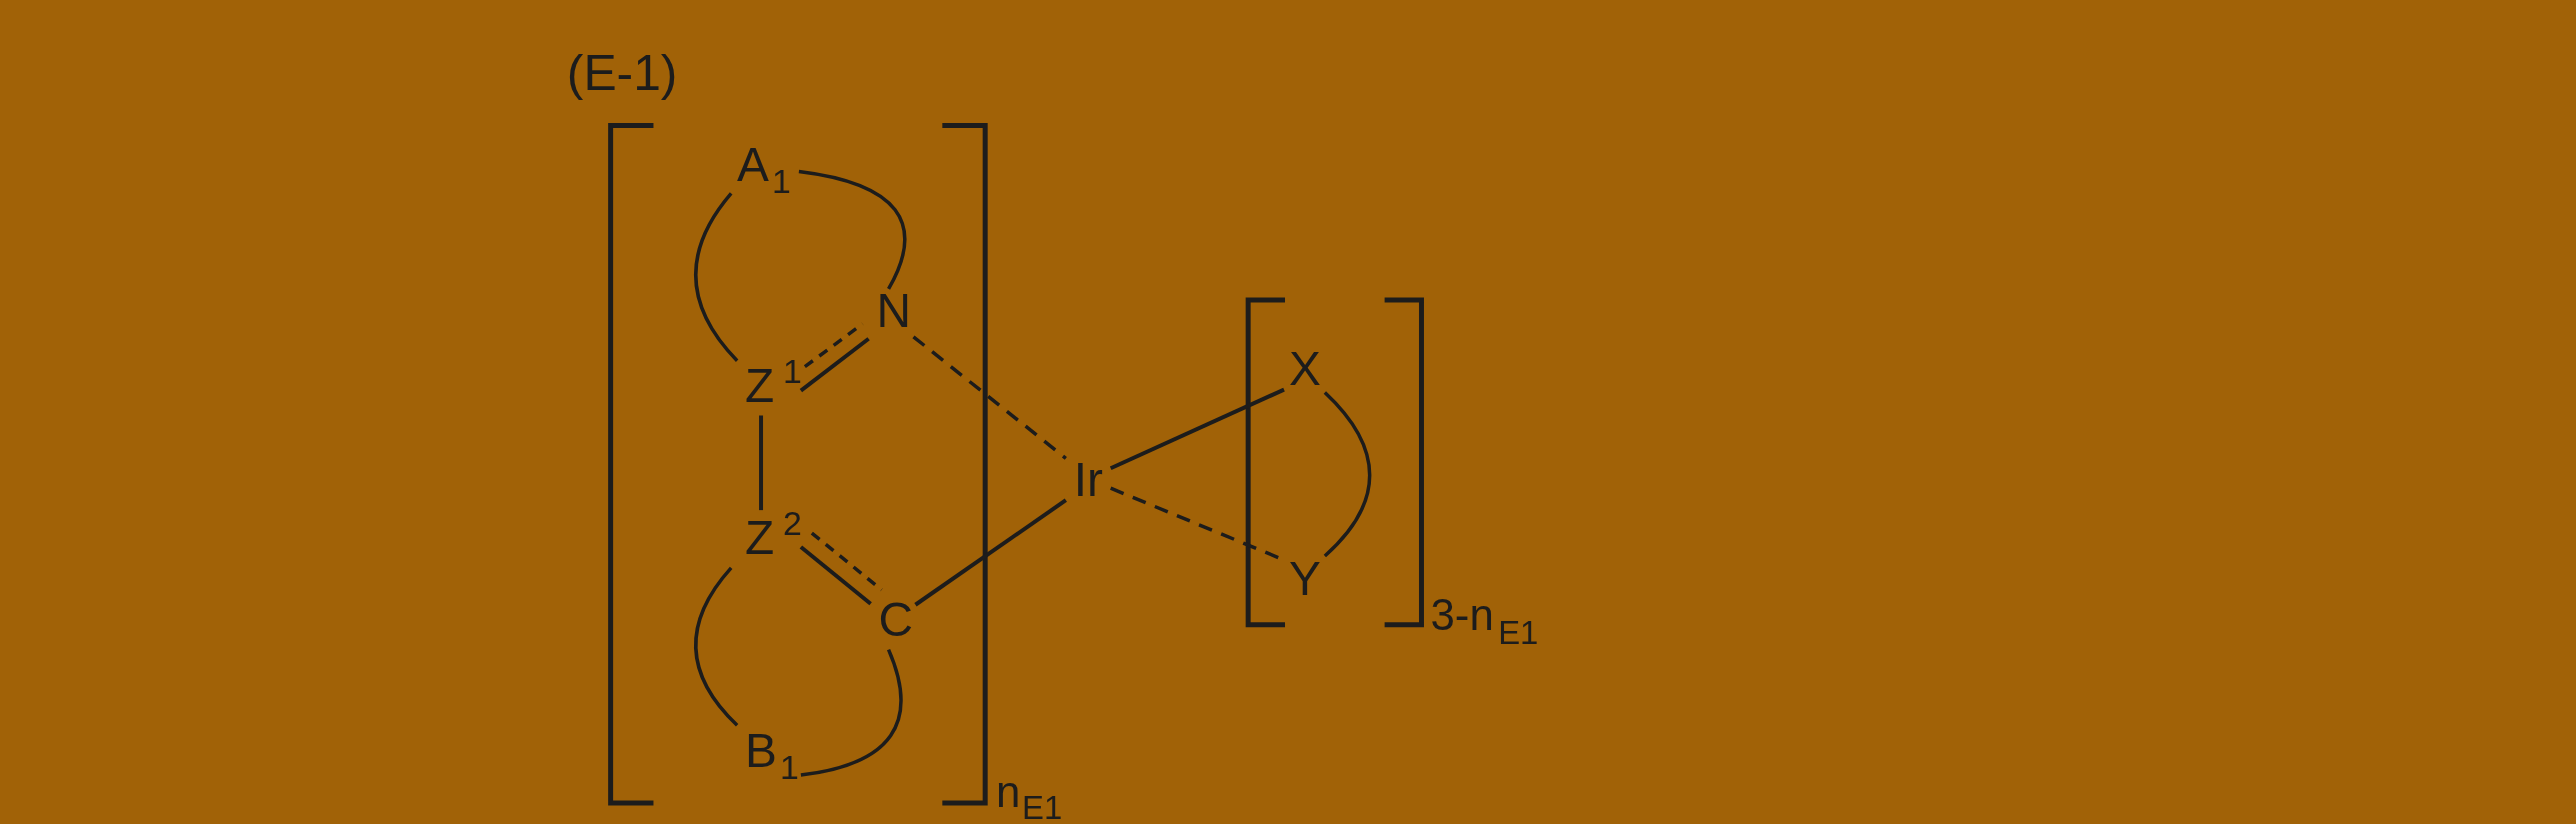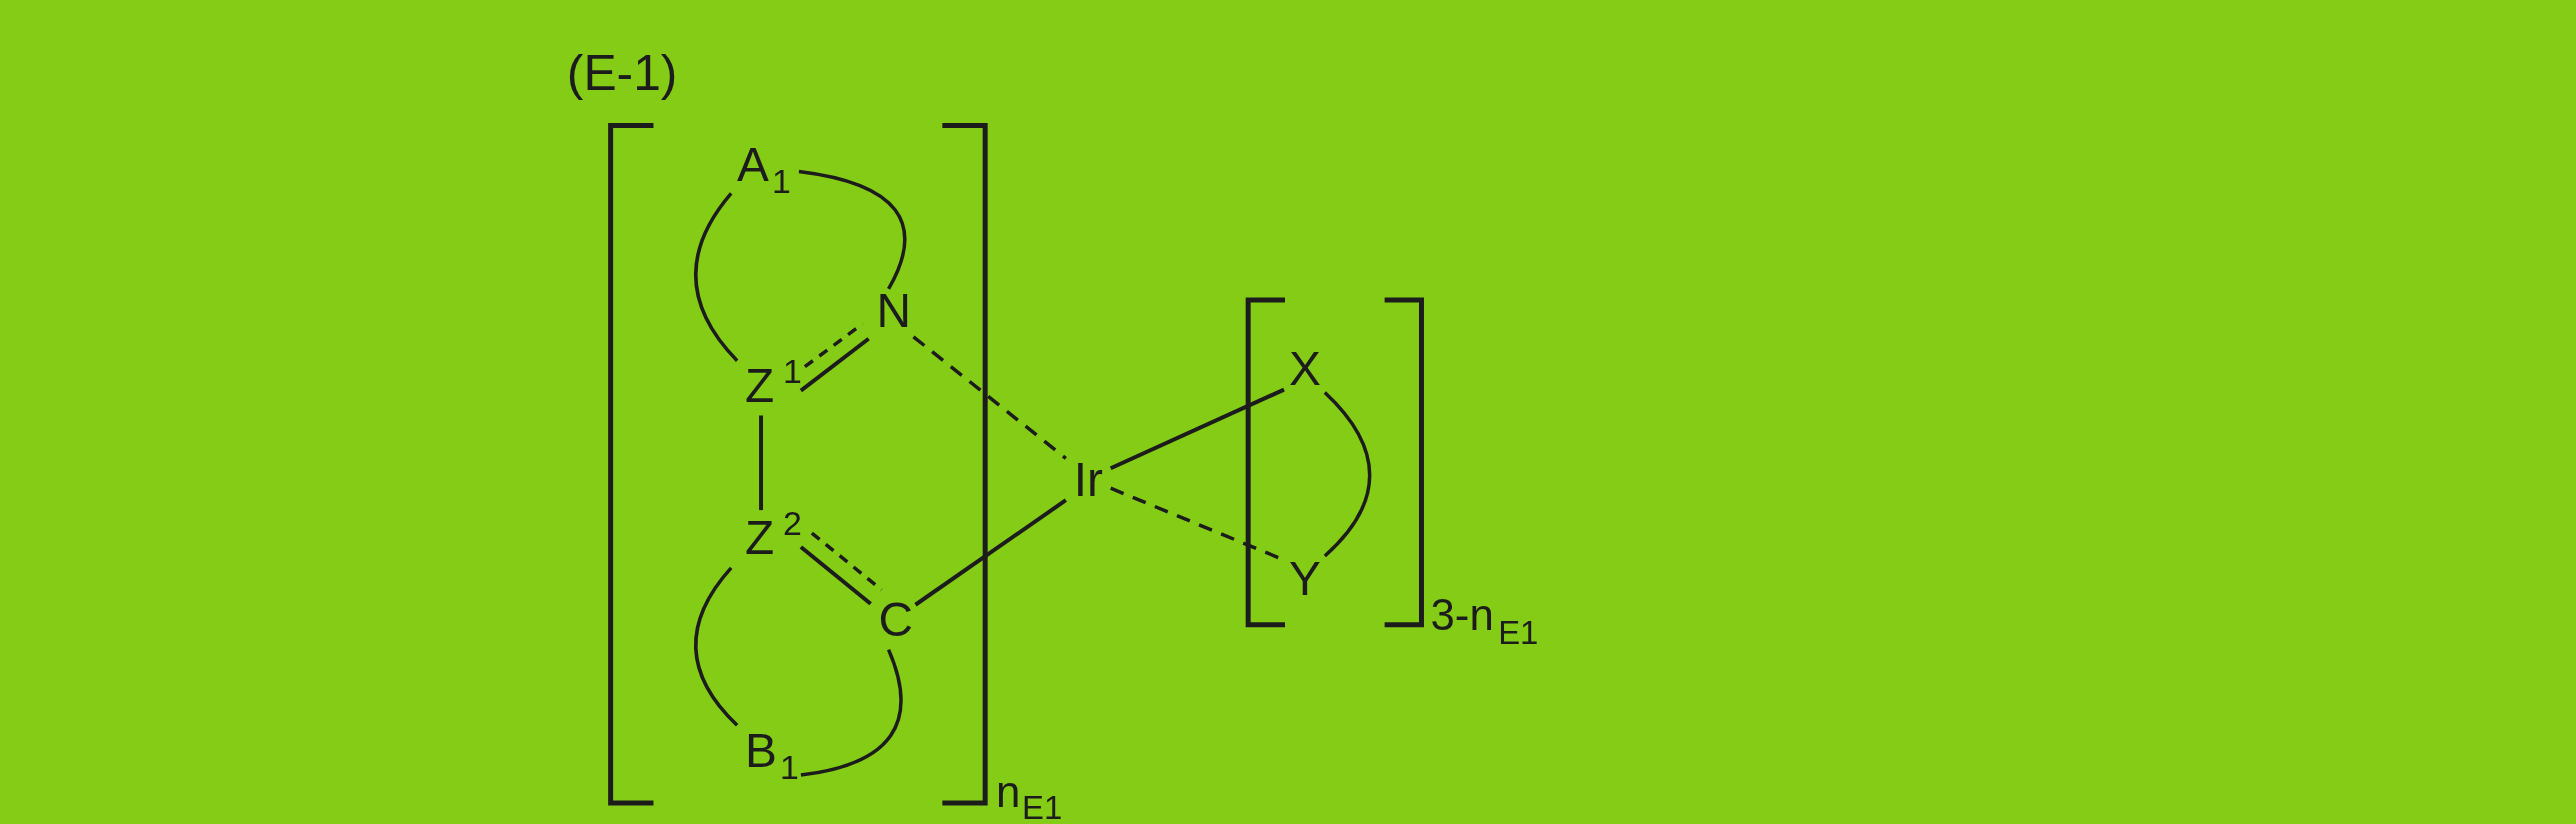--- a/index.html
+++ b/index.html
@@ -4,21 +4,21 @@
 <style>
   html, body {
     margin: 0;
     padding: 0;
     background: #ffffff;
   }
   .page {
     position: relative;
     width: 2576px;
     height: 825px;
-    background: #84cc16;
+    background: #a16207;
     overflow: hidden;
   }
   svg { display: block; }
   text {
     font-family: "Liberation Sans", "DejaVu Sans", sans-serif;
     fill: #1c1c1c;
   }
   .label    { font-size: 50px; }
   .atom     { font-size: 48px; }
   .script   { font-size: 34px; }

